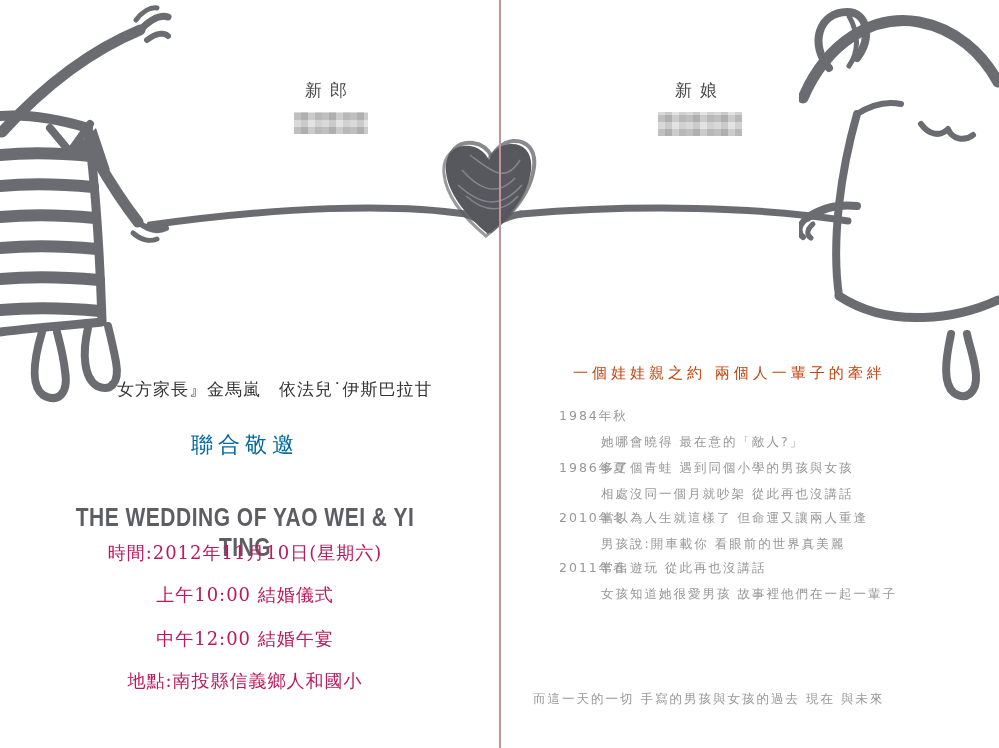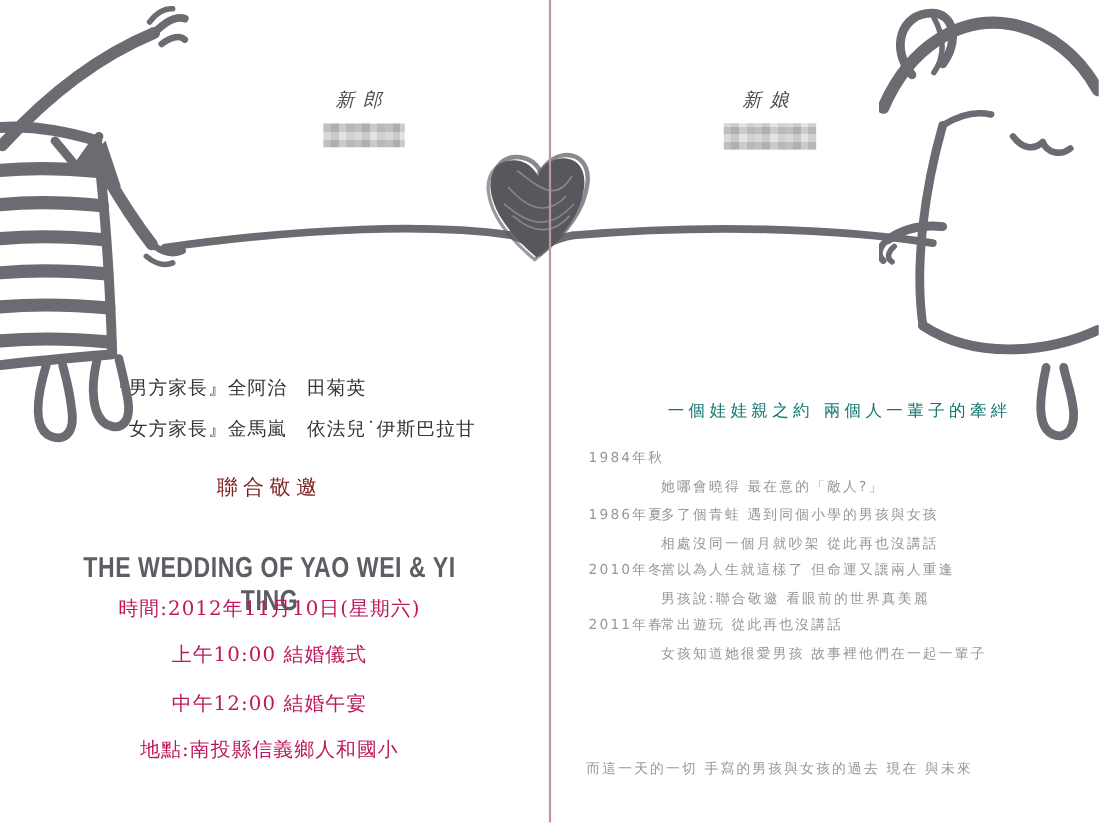--- a/index.html
+++ b/index.html
@@ -1,40 +1,40 @@
 <!DOCTYPE html>
 <html><head>
 <meta charset="utf-8">
 <style>
   html,body{margin:0;padding:0;background:#ffffff;}
   #canvas{position:relative;width:999px;height:748px;background:#ffffff;overflow:hidden;
           font-family:"DejaVu Serif","Liberation Serif",serif;}
   .abs{position:absolute;}
   .center{text-align:center;}
   
-  .role-label{font-size:17px;letter-spacing:8px;color:#4a4a4a;font-style:italic;}
+  .role-label{font-size:17px;letter-spacing:8px;color:#4a4a4a;}
   
   .mosaic{background-image:
       repeating-linear-gradient(0deg, rgba(0,0,0,0.10) 0 7px, rgba(255,255,255,0.18) 7px 14px),
       repeating-linear-gradient(90deg, #c9c9c9 0 7px, #b4b4b4 7px 14px, #d8d8d8 14px 21px, #bfbfbf 21px 28px);
       opacity:.85;}
   
   .parents{font-size:17px;letter-spacing:1px;color:#343434;}
-  .joint{font-size:19px;letter-spacing:5px;color:#7f1d1d;text-align:center;}
+  .joint{font-size:22px;letter-spacing:5px;color:#0369a1;text-align:center;}
   .title-en{font-family:"Liberation Sans","DejaVu Sans",sans-serif;font-weight:900;
             font-size:21px;letter-spacing:0.5px;color:#5d5d64;transform:scaleY(1.25);
             transform-origin:center top;}
   .detail{font-size:18px;letter-spacing:1px;color:#be185d;}
   
   .hand{font-family:"DejaVu Sans","Liberation Sans",sans-serif;color:#979797;
         filter:blur(0.35px);}
-  .story-title{font-size:15px;letter-spacing:4px;color:#0f766e;margin-left:34px;}
+  .story-title{font-size:15px;letter-spacing:4px;color:#c2410c;}
   .tl{font-size:12.5px;letter-spacing:2px;white-space:nowrap;}
   .lx{left:601px;}
-  .yx{left:535px;}
+  .yx{left:559px;}
   .cx{left:533px;}
   
   #divider{left:499px;top:0;width:2px;height:748px;background:#c4939a;z-index:6;}
   svg{display:block;}
   .illo{z-index:2;}
   #ropeheart{left:0;top:0;z-index:3;pointer-events:none;}
 </style>
 </head>
 <body>
 
@@ -97,21 +97,20 @@
         <path d="M470,155 C490,170 505,185 520,160"></path>
         <path d="M466,196 C486,214 504,212 518,196"></path>
       </g>
     </g>
   </svg>
 
   <div class="abs role-label center" style="left:270px;top:79px;width:120px;">新郎</div>
 
   <div class="abs mosaic" style="left:294px;top:112px;width:74px;height:22px;"></div>
 
-  <div class="abs parents" style="left:99px;top:341px;">『男方家長』全阿治　田菊英</div>
 
   <div class="abs parents" style="left:99px;top:378px;">『女方家長』金馬嵐　依法兒˙伊斯巴拉甘</div>
 
   <div class="abs joint center" style="left:55px;top:430px;width:380px;">聯合敬邀</div>
 
   <div class="abs title-en center" style="left:55px;top:502px;width:380px;">THE WEDDING OF YAO WEI &amp; YI TING</div>
 
   <div class="abs detail center" style="left:55px;top:541px;width:380px;">時間:2012年11月10日(星期六)</div>
 
   <div class="abs detail center" style="left:55px;top:583px;width:380px;text-align:center;">上午10:00 結婚儀式</div>
@@ -128,21 +127,21 @@
 
   <div class="abs hand tl yx" style="top:408px;">1984年秋</div>
   <div class="abs hand tl lx" style="top:434px;">她哪會曉得 最在意的「敵人?」</div>
 
   <div class="abs hand tl yx" style="top:460px;">1986年夏</div>
   <div class="abs hand tl lx" style="top:460px;">多了個青蛙 遇到同個小學的男孩與女孩</div>
   <div class="abs hand tl lx" style="top:486px;">相處沒同一個月就吵架 從此再也沒講話</div>
 
   <div class="abs hand tl yx" style="top:510px;">2010年冬</div>
   <div class="abs hand tl lx" style="top:510px;">當以為人生就這樣了 但命運又讓兩人重逢</div>
-  <div class="abs hand tl lx" style="top:536px;">男孩說:聯合敬邀 看眼前的世界真美麗</div>
+  <div class="abs hand tl lx" style="top:536px;">男孩說:開車載你 看眼前的世界真美麗</div>
 
   <div class="abs hand tl yx" style="top:560px;">2011年春</div>
   <div class="abs hand tl lx" style="top:560px;">常出遊玩 從此再也沒講話</div>
   <div class="abs hand tl lx" style="top:586px;">女孩知道她很愛男孩 故事裡他們在一起一輩子</div>
 
   <div class="abs hand tl cx" style="top:651px;margin-top:40px;">而這一天的一切 手寫的男孩與女孩的過去 現在 與未來</div>
 
   <div id="divider" class="abs"></div>
 
 </div>

